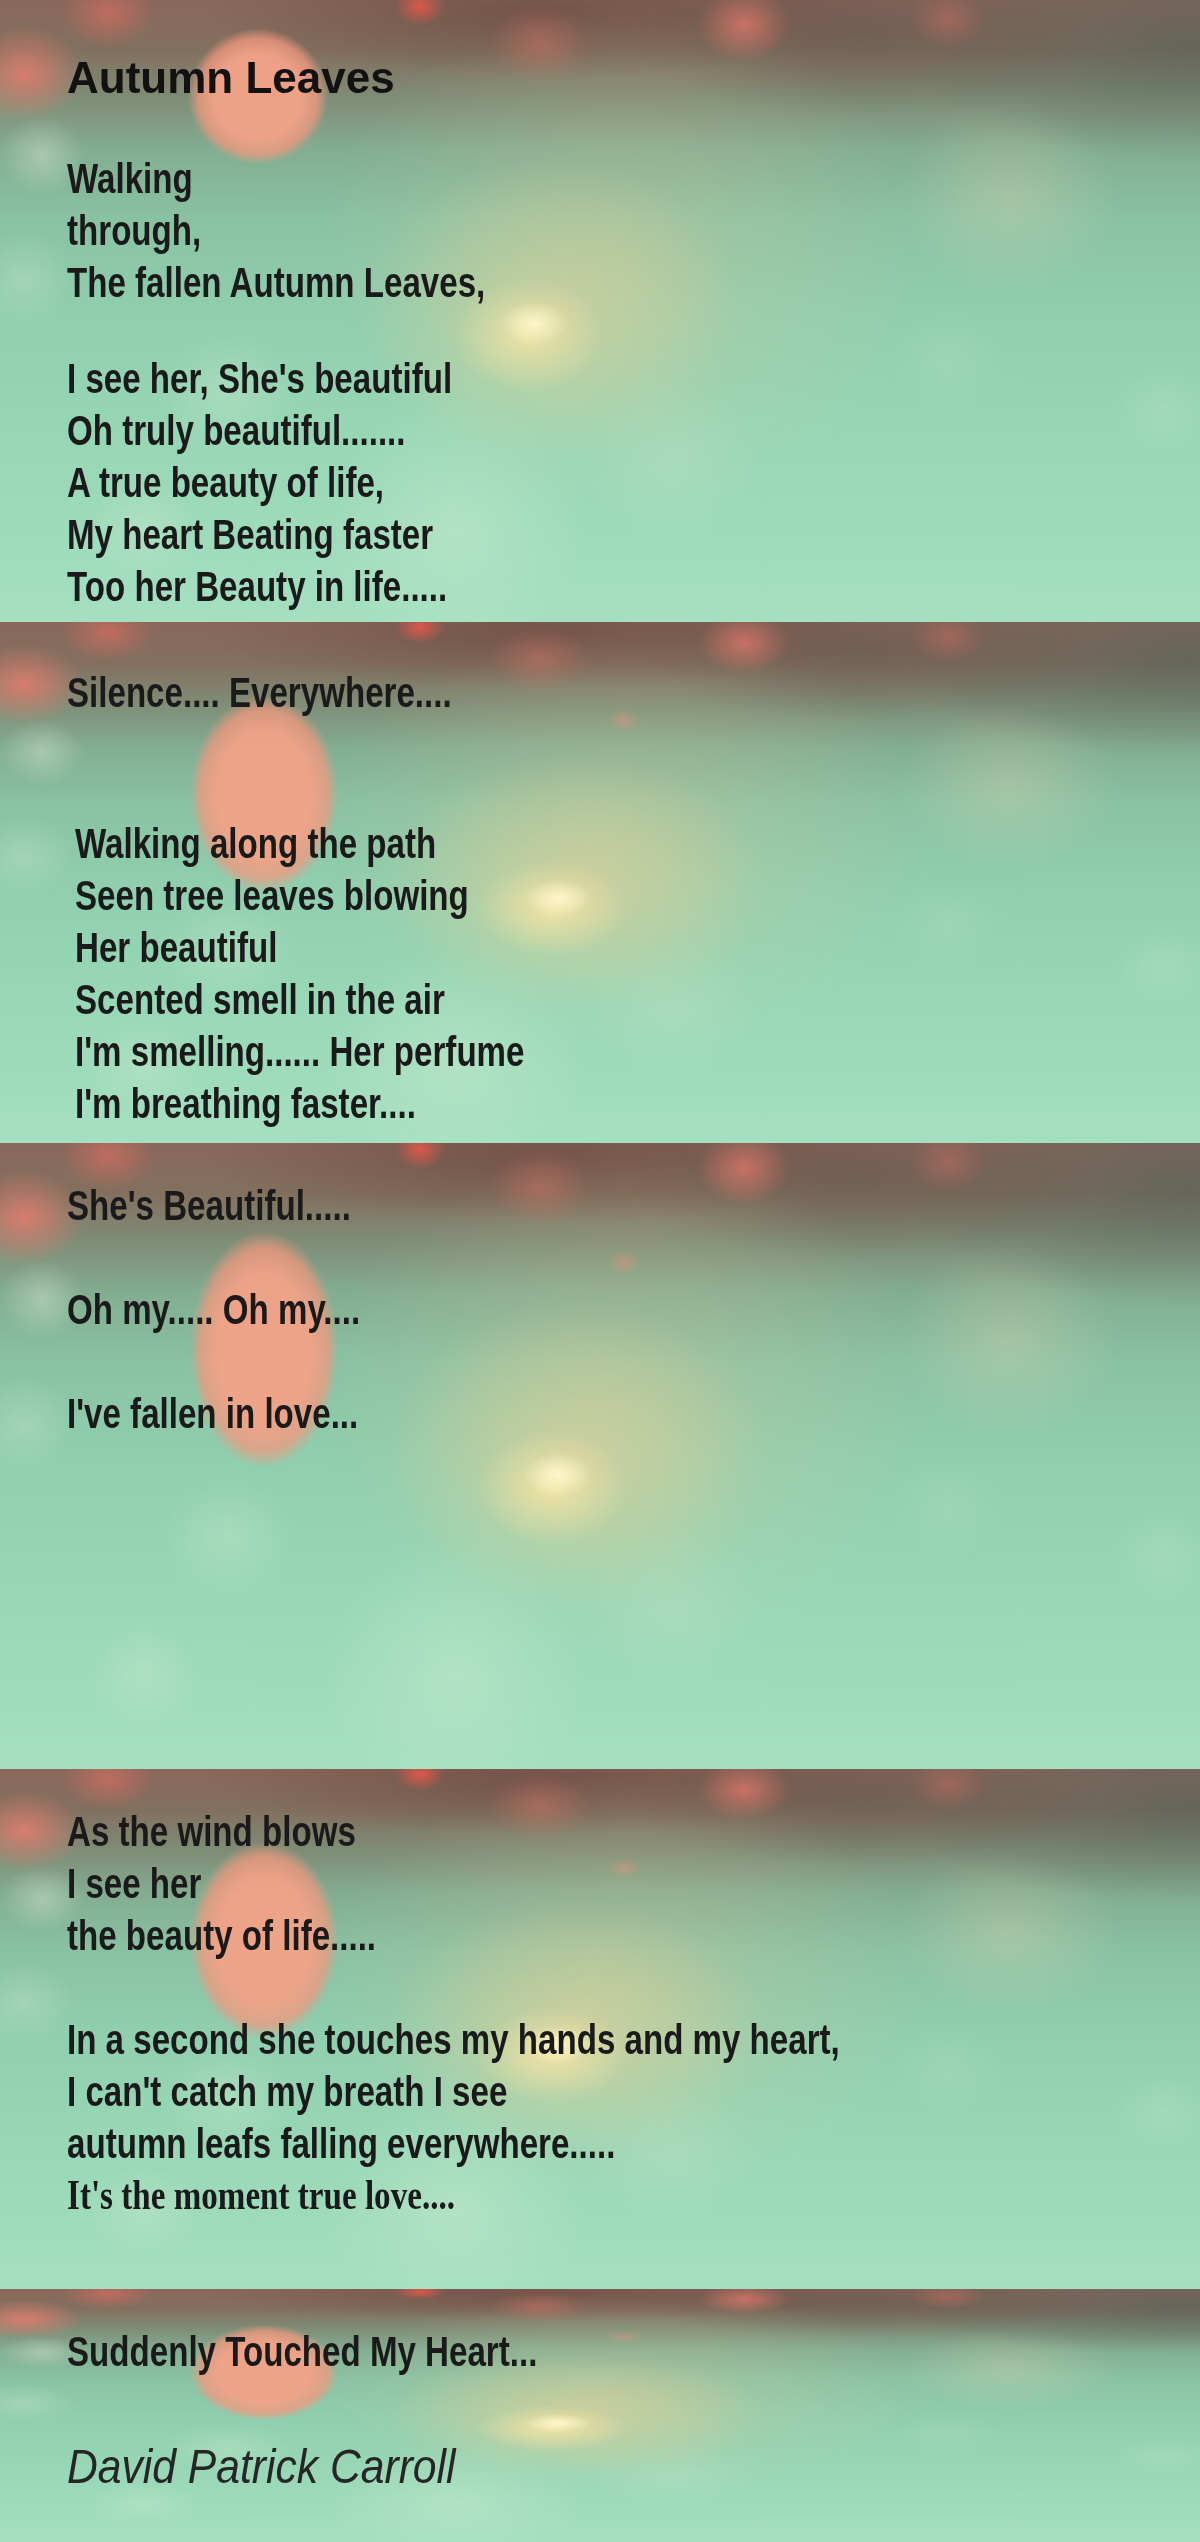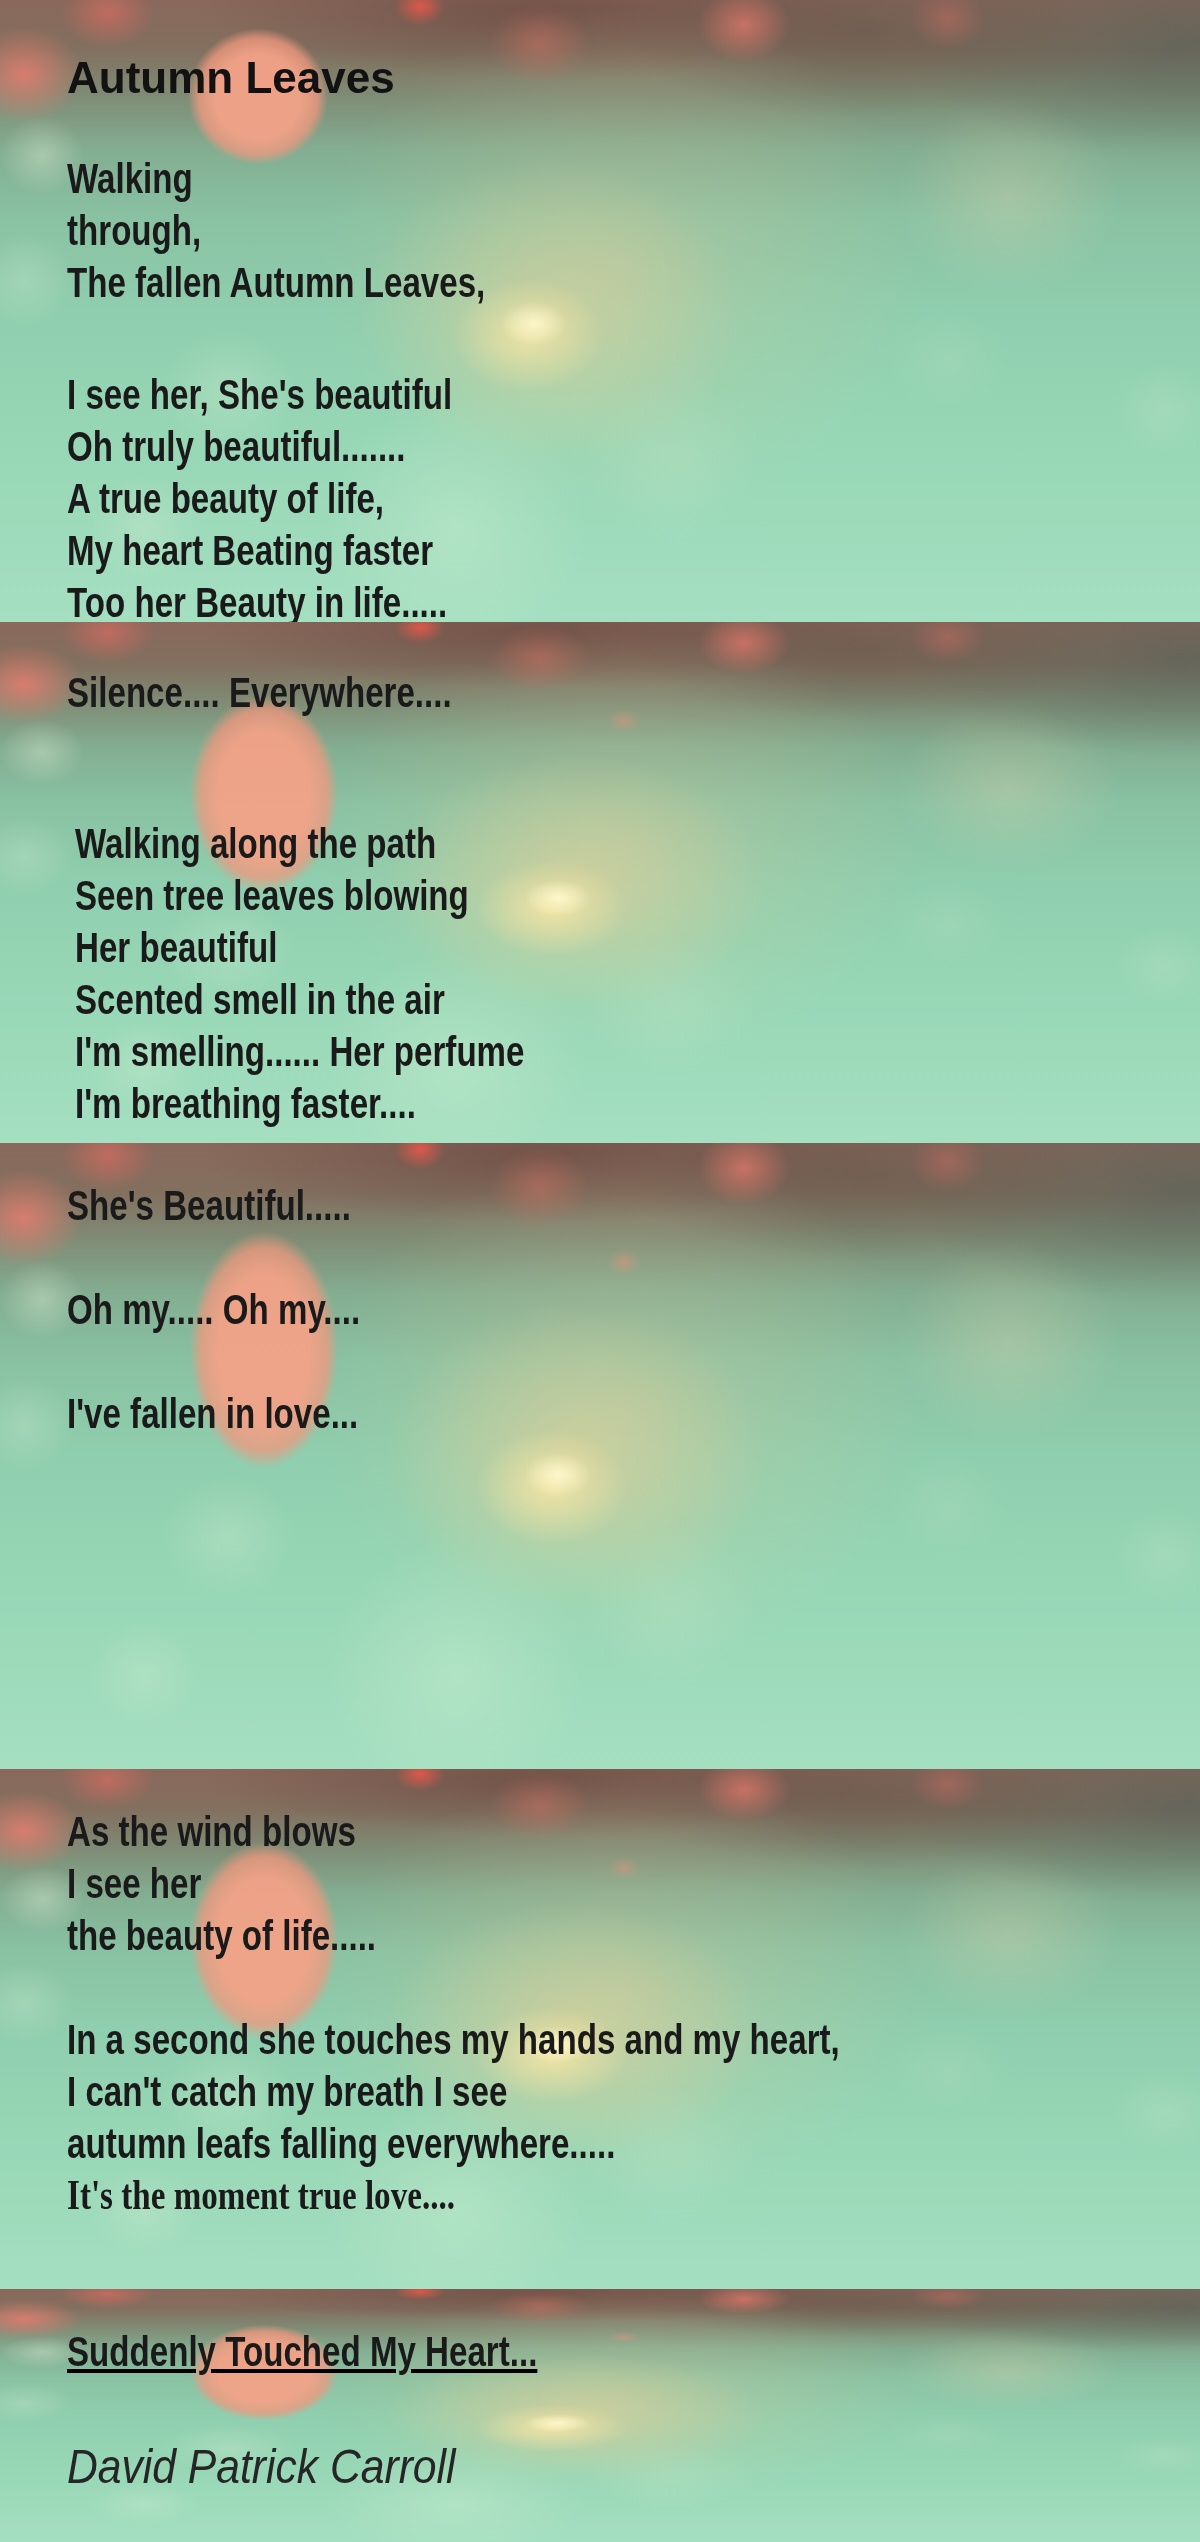--- a/index.html
+++ b/index.html
@@ -99,21 +99,21 @@
 <div class="page">
   <section class="section bokeh bokeh--first" style="height: 622px;">
     <div class="content">
       <h1 class="title">Autumn Leaves</h1>
       <div class="stanzas">
           <div class="stanza" style="margin-top: 46px;">
             <div class="line">Walking</div>
             <div class="line">through,</div>
             <div class="line">The fallen Autumn Leaves,</div>
           </div>
-          <div class="stanza" style="margin-top: 60px;">
+          <div class="stanza" style="margin-top: 44px;">
             <div class="line">I see her, She's beautiful</div>
             <div class="line">Oh truly beautiful.......</div>
             <div class="line">A true beauty of life,</div>
             <div class="line">My heart Beating faster</div>
             <div class="line">Too her Beauty in life.....</div>
           </div>
         </div>
     </div>
   </section>
   <section class="section bokeh" style="height: 521px;">
@@ -163,20 +163,20 @@
           </div>
           <div class="stanza" style=" font-family: Liberation Serif, serif;">
             <div class="line">It's the moment true love....</div>
           </div>
         </div>
     </div>
   </section>
   <section class="section bokeh" style="height: 253px;">
     <div class="content">
       <div class="stanzas">
-          <div class="stanza" style="margin-top: 36px; text-decoration: underline;">
+          <div class="stanza" style="margin-top: 36px;">
             <div class="line">Suddenly Touched My Heart...</div>
           </div>
         </div>
       <div class="author">David Patrick Carroll</div>
     </div>
   </section>
 </div>
 
 </body></html>

